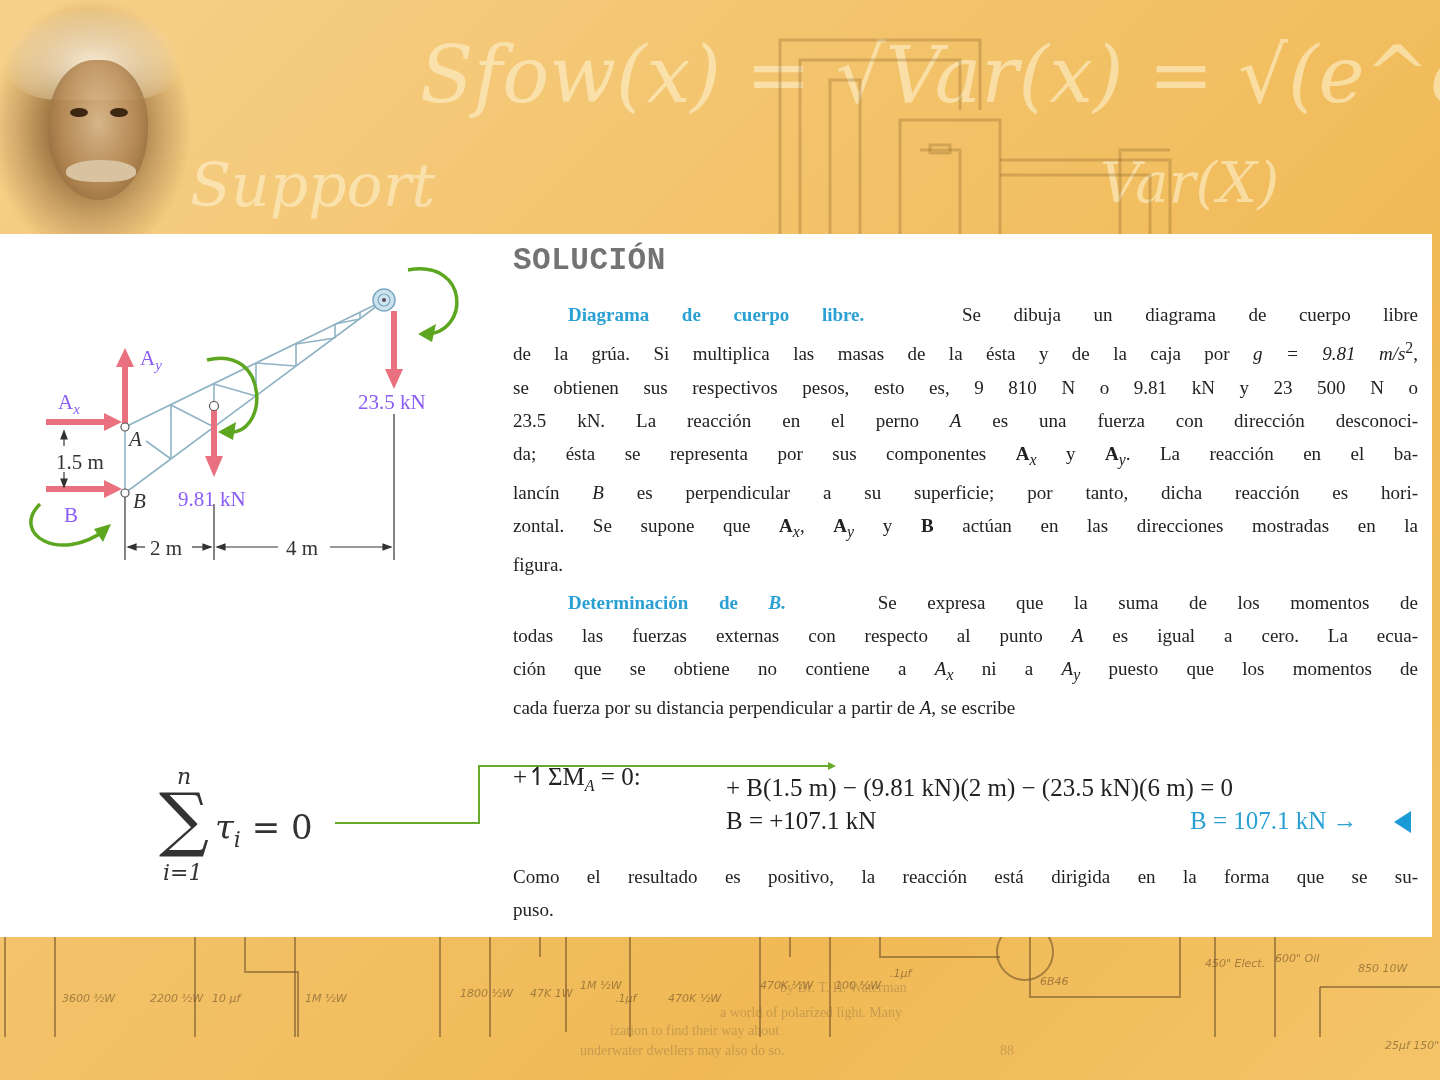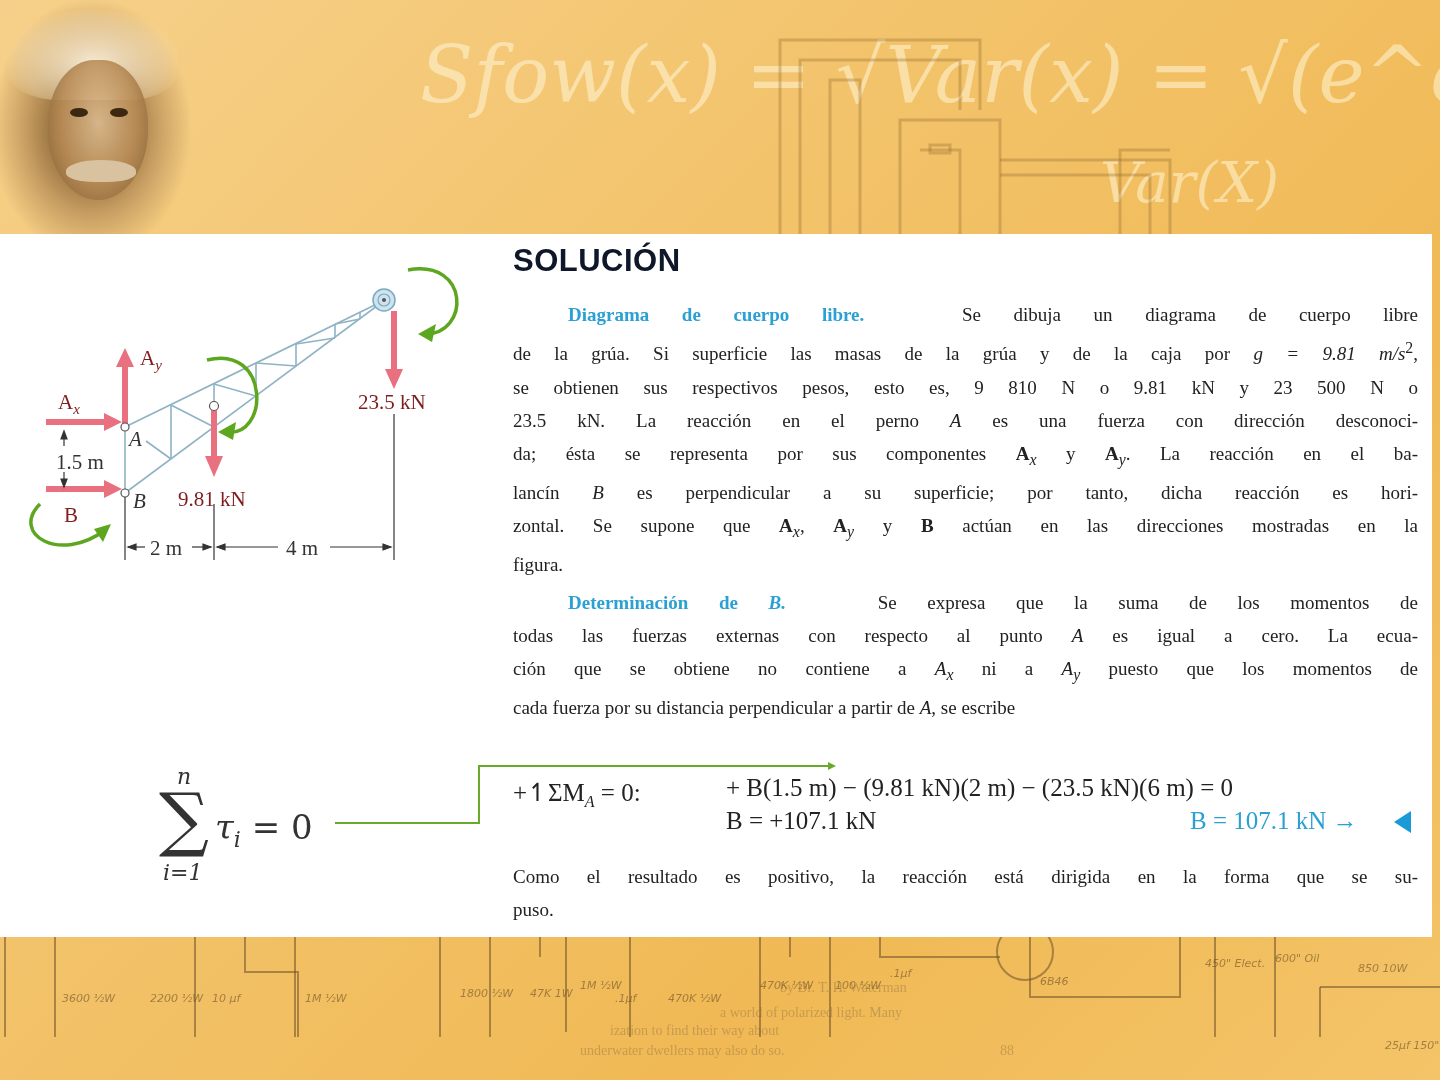--- a/index.html
+++ b/index.html
@@ -22,27 +22,27 @@
       background: radial-gradient(ellipse at 50% 60%, rgba(255,245,225,0.9), rgba(240,220,180,0.4) 60%, rgba(0,0,0,0) 75%); }
     .portrait .eye { position: absolute; width: 18px; height: 9px; border-radius: 50%; background: #3b2712; top: 108px; }
     .portrait .mustache { position: absolute; left: 66px; top: 160px; width: 70px; height: 22px; border-radius: 50% 50% 40% 40%; background: #d8c2a0; }
 
     .panel {
       position: absolute; left: 0; top: 234px; width: 1432px; height: 703px; background: #ffffff;
     }
 
     
     .diagram { position: absolute; left: 0; top: 0; width: 480px; height: 340px; }
-    .dlabel { position: absolute; font-family: "Liberation Serif", serif; font-size: 21px; color: #7f1d1d; white-space: nowrap; }
+    .dlabel { position: absolute; font-family: "Liberation Serif", serif; font-size: 21px; color: #8b5cf6; white-space: nowrap; }
     .dlabel.dark { color: #333; }
     .dlabel.italic { font-style: italic; }
 
     
     .textcol { position: absolute; left: 513px; top: 0; width: 905px; }
-    .sol-title { position: absolute; left: 0; top: 9px; font-family: Liberation Sans, sans-serif; font-weight: bold; font-size: 31px; color: #0f172a; letter-spacing: 0.5px; }
+    .sol-title { position: absolute; left: 0; top: 9px; font-family: Liberation Mono, monospace; font-weight: bold; font-size: 31px; color: #737373; letter-spacing: 0.5px; }
     .para { position: absolute; left: 0; width: 905px; font-family: "Liberation Serif", serif; font-size: 19px; line-height: 33.2px; color: #222; text-align: justify; }
     .para .line { display: block; white-space: nowrap; text-align-last: justify; }
     .para .line.last { text-align-last: left; }
     .heading-blue { color: #2aa0d3; font-weight: bold; }
     .i { font-style: italic; }
 
     .eq-row { position: absolute; font-family: "Liberation Serif", serif; font-size: 25px; color: #222; white-space: nowrap; }
     .eq-result { color: #2aa0d3; margin-left: 32px; }
     .tri { position: absolute; width: 0; height: 0; border-top: 11px solid transparent; border-bottom: 11px solid transparent; border-right: 17px solid #1a9ad6; }
 
@@ -61,20 +61,21 @@
 
 <div class="bg-top">
   <div class="portrait">
     <div class="hair"></div>
     <div class="face"></div>
     <div class="eye" style="left:70px"></div>
     <div class="eye" style="left:110px"></div>
     <div class="mustache"></div>
   </div>
   <div class="bg-scribble" style="left:420px; top:30px; font-size:78px;">Sfow(x) = √Var(x) = √(e^σ² - 1) e</div>
+  <div class="bg-scribble" style="left:190px; top:150px; font-size:60px;">Support</div>
   <div class="bg-scribble" style="left:1100px; top:150px; font-size:56px;">Var(X)</div>
   <svg style="position:absolute;left:740px;top:0" width="700" height="234">
     <g fill="none" stroke="rgba(150,110,50,0.35)" stroke-width="3">
       <path d="M40 234 V40 H240 V110"></path>
       <path d="M60 234 V60 H220 V110"></path>
       <path d="M90 234 V80 H120 V234"></path>
       <path d="M160 234 V120 H260 V234"></path>
       <path d="M260 160 H430 V234"></path>
       <path d="M260 175 H410 V234"></path>
       <path d="M380 234 V150 H430"></path>
@@ -241,37 +242,37 @@
   <svg class="connector">
     <polyline points="335,589 479,589 479,532 828,532" fill="none" stroke="#6aaa2a" stroke-width="2"></polyline>
     <polygon points="828,528 836,532 828,536" fill="#6aaa2a"></polygon>
   </svg>
 
   <div class="textcol">
     <div class="sol-title">SOLUCIÓN</div>
 
     <div class="para" style="top:64px;">
       <span class="line" style="padding-left:55px;"><span class="heading-blue">Diagrama de cuerpo libre.</span>&nbsp;&nbsp; <span>Se dibuja un diagrama de cuerpo libre</span></span>
-      <span class="line"><span>de la grúa. Si superficie las masas de la grúa y de la caja por</span> <i>g = 9.81 m/s</i><sup>2</sup>,</span>
+      <span class="line"><span>de la grúa. Si multiplica las masas de la ésta y de la caja por</span> <i>g = 9.81 m/s</i><sup>2</sup>,</span>
       <span class="line">se obtienen sus respectivos pesos, esto es, 9 810 N o 9.81 kN y 23 500 N o</span>
       <span class="line"><span>23.5 kN. La reacción en el perno</span> <i>A</i> <span>es una fuerza con dirección desconoci-</span></span>
       <span class="line"><span>da; ésta se representa por sus componentes</span> <b>A</b><sub class="i">x</sub> y <b>A</b><sub class="i">y</sub>. <span>La reacción en el ba-</span></span>
       <span class="line"><span>lancín</span> <i>B</i> <span>es perpendicular a su superficie; por tanto, dicha reacción es hori-</span></span>
       <span class="line"><span>zontal. Se supone que</span> <b>A</b><sub class="i">x</sub>, <b>A</b><sub class="i">y</sub> y <b>B</b> <span>actúan en las direcciones mostradas en la</span></span>
       <span class="line last">figura.</span>
     </div>
 
     <div class="para" style="top:352px;">
       <span class="line" style="padding-left:55px;"><span class="heading-blue"><span>Determinación de</span> <i>B.</i></span>&nbsp;&nbsp; <span>Se expresa que la suma de los momentos de</span></span>
       <span class="line"><span>todas las fuerzas externas con respecto al punto</span> <i>A</i> <span>es igual a cero. La ecua-</span></span>
       <span class="line"><span>ción que se obtiene no contiene a</span> <i>A</i><sub class="i">x</sub> <span>ni a</span> <i>A</i><sub class="i">y</sub> <span>puesto que los momentos de</span></span>
       <span class="line last"><span>cada fuerza por su distancia perpendicular a partir de</span> <i>A</i><span>, se escribe</span></span>
     </div>
 
-    <div class="eq-row" style="left:0;top:544px;"><span>+↿ΣM</span><sub class="i" style="font-size:16px">A</sub><span> = 0:</span></div>
+    <div class="eq-row" style="left:0;top:528px;"><span>+↿ΣM</span><sub class="i" style="font-size:16px">A</sub><span> = 0:</span></div>
     <div class="eq-row" style="left:213px;top:540px;">+ B(1.5 m) − (9.81 kN)(2 m) − (23.5 kN)(6 m) = 0</div>
     <div class="eq-row" style="left:213px;top:573px;">B = +107.1 kN</div>
     <div class="eq-row eq-result" style="left:645px;top:573px;">B = 107.1 kN →</div>
     <div class="tri" style="left:881px;top:577px;"></div>
 
     <div class="para" style="top:626px;">
       <span class="line">Como el resultado es positivo, la reacción está dirigida en la forma que se su-</span>
       <span class="line last">puso.</span>
     </div>
   </div>

